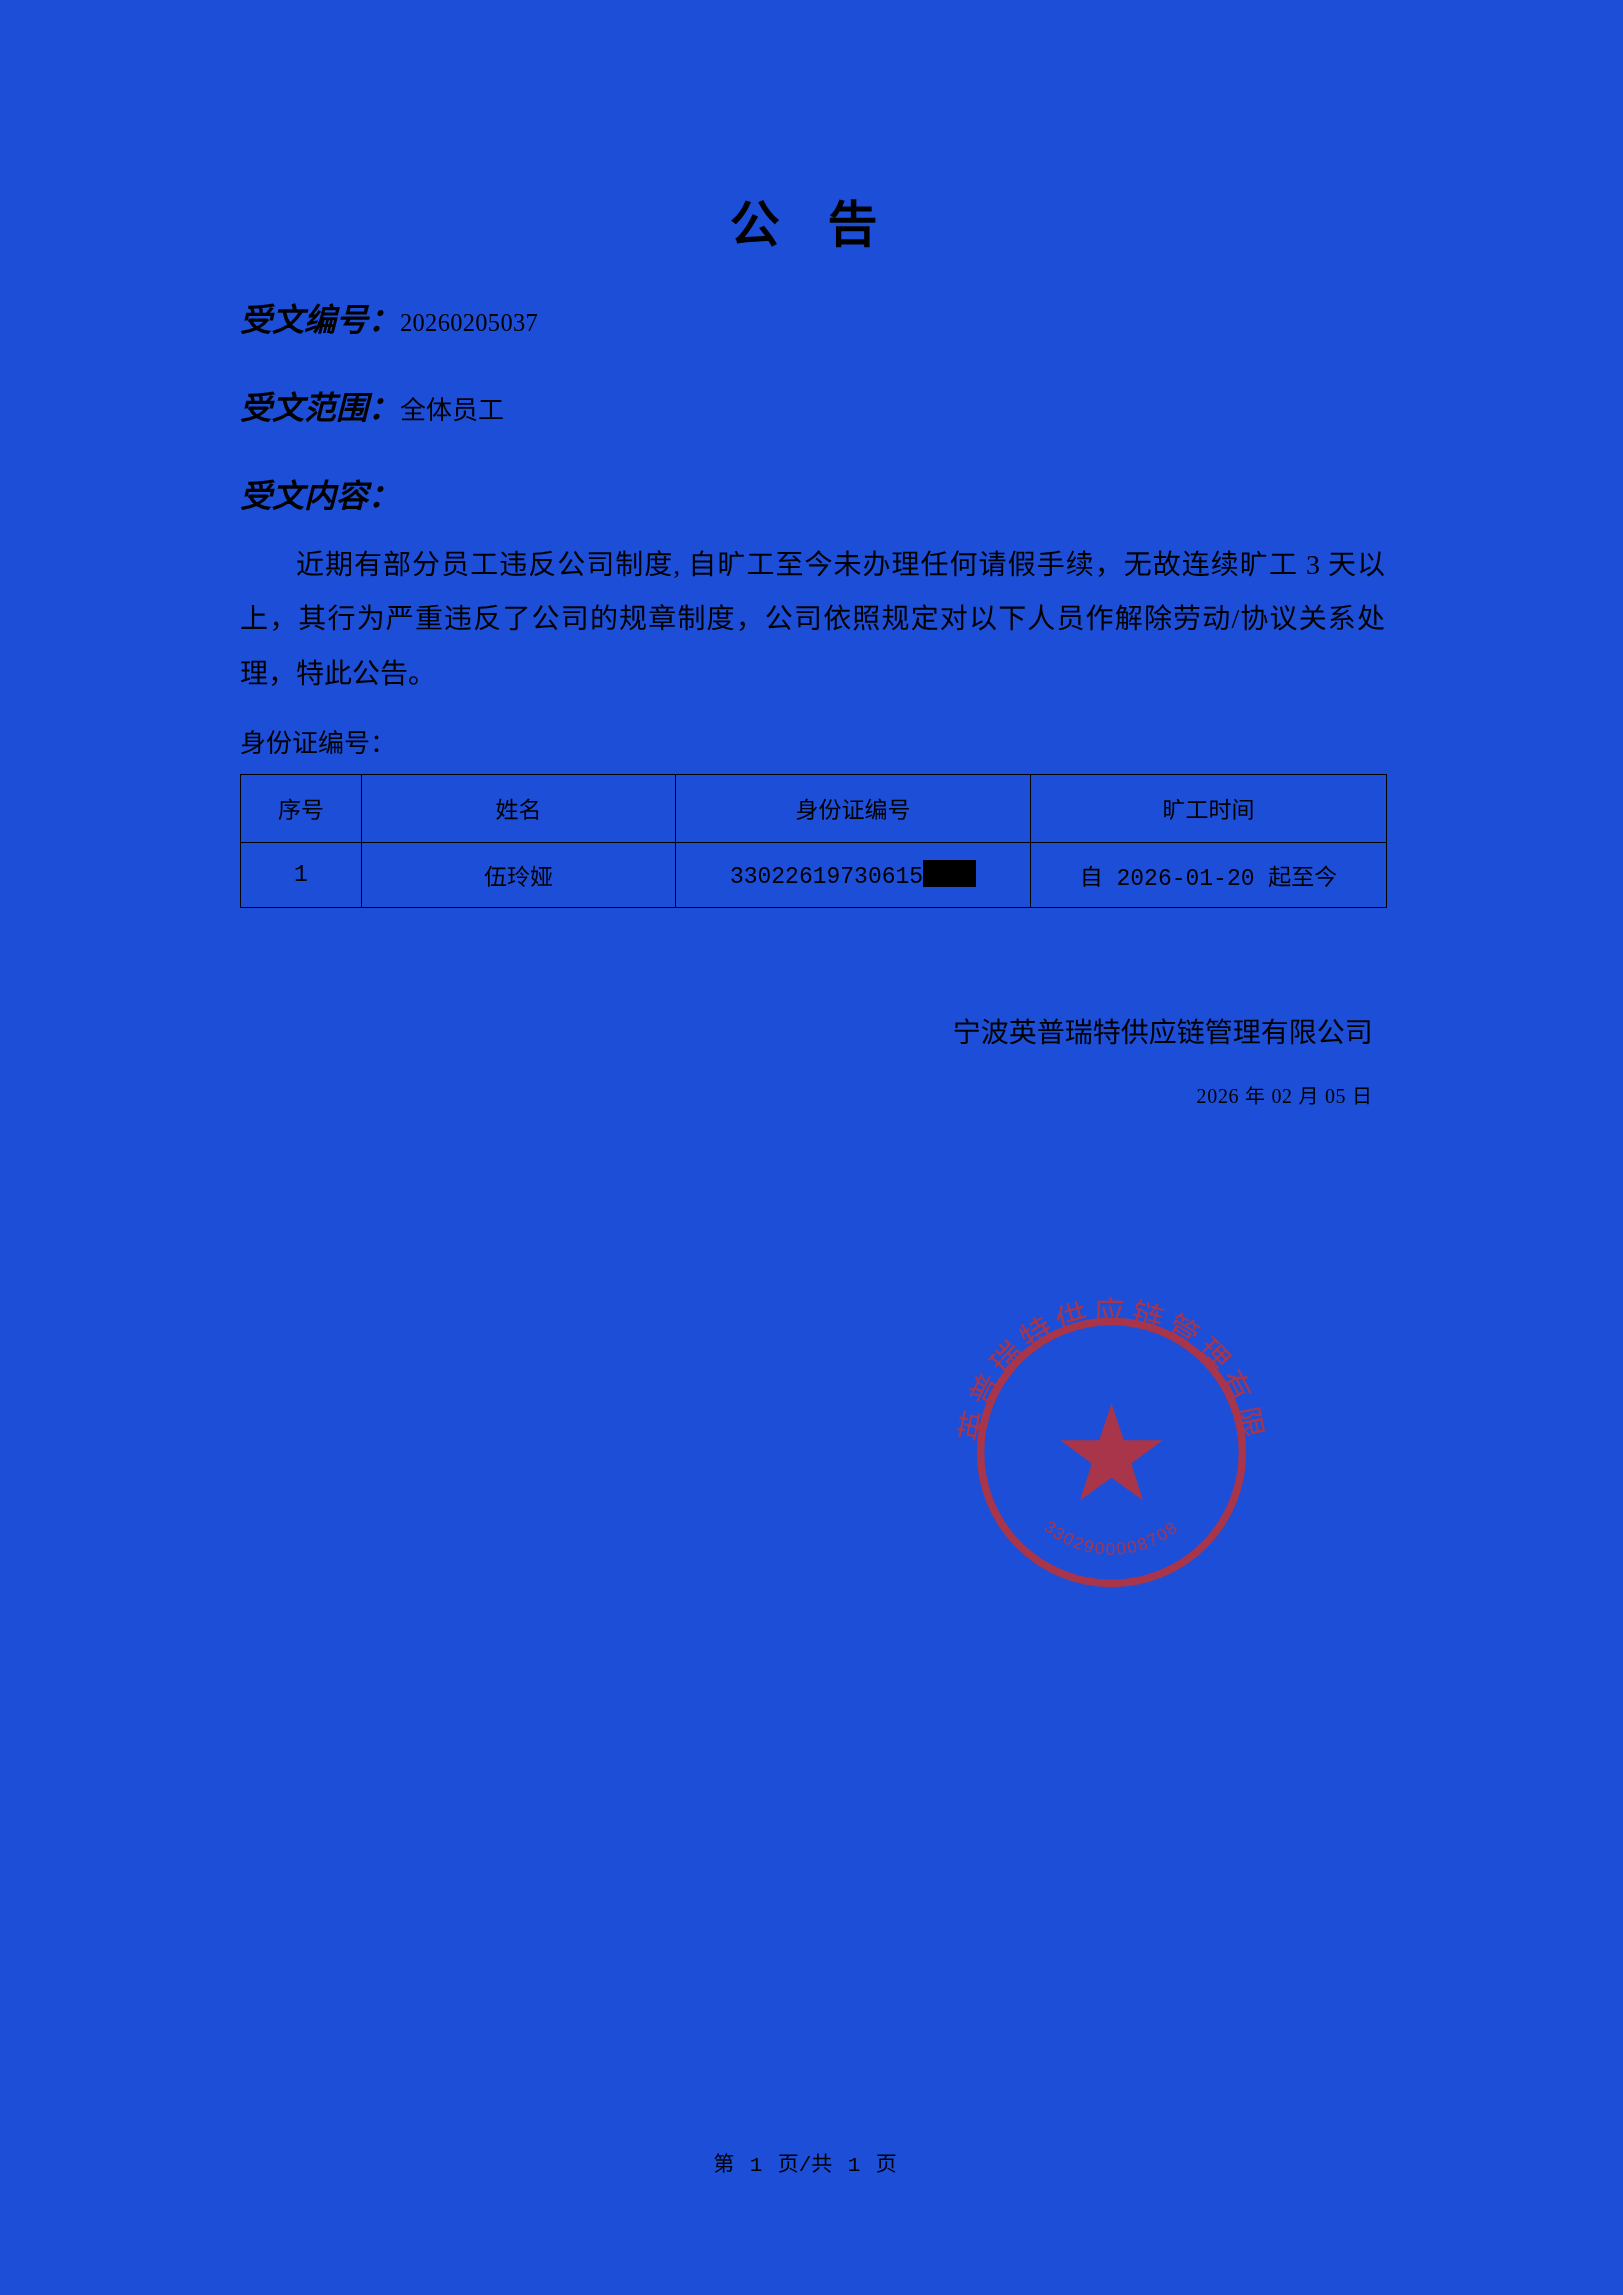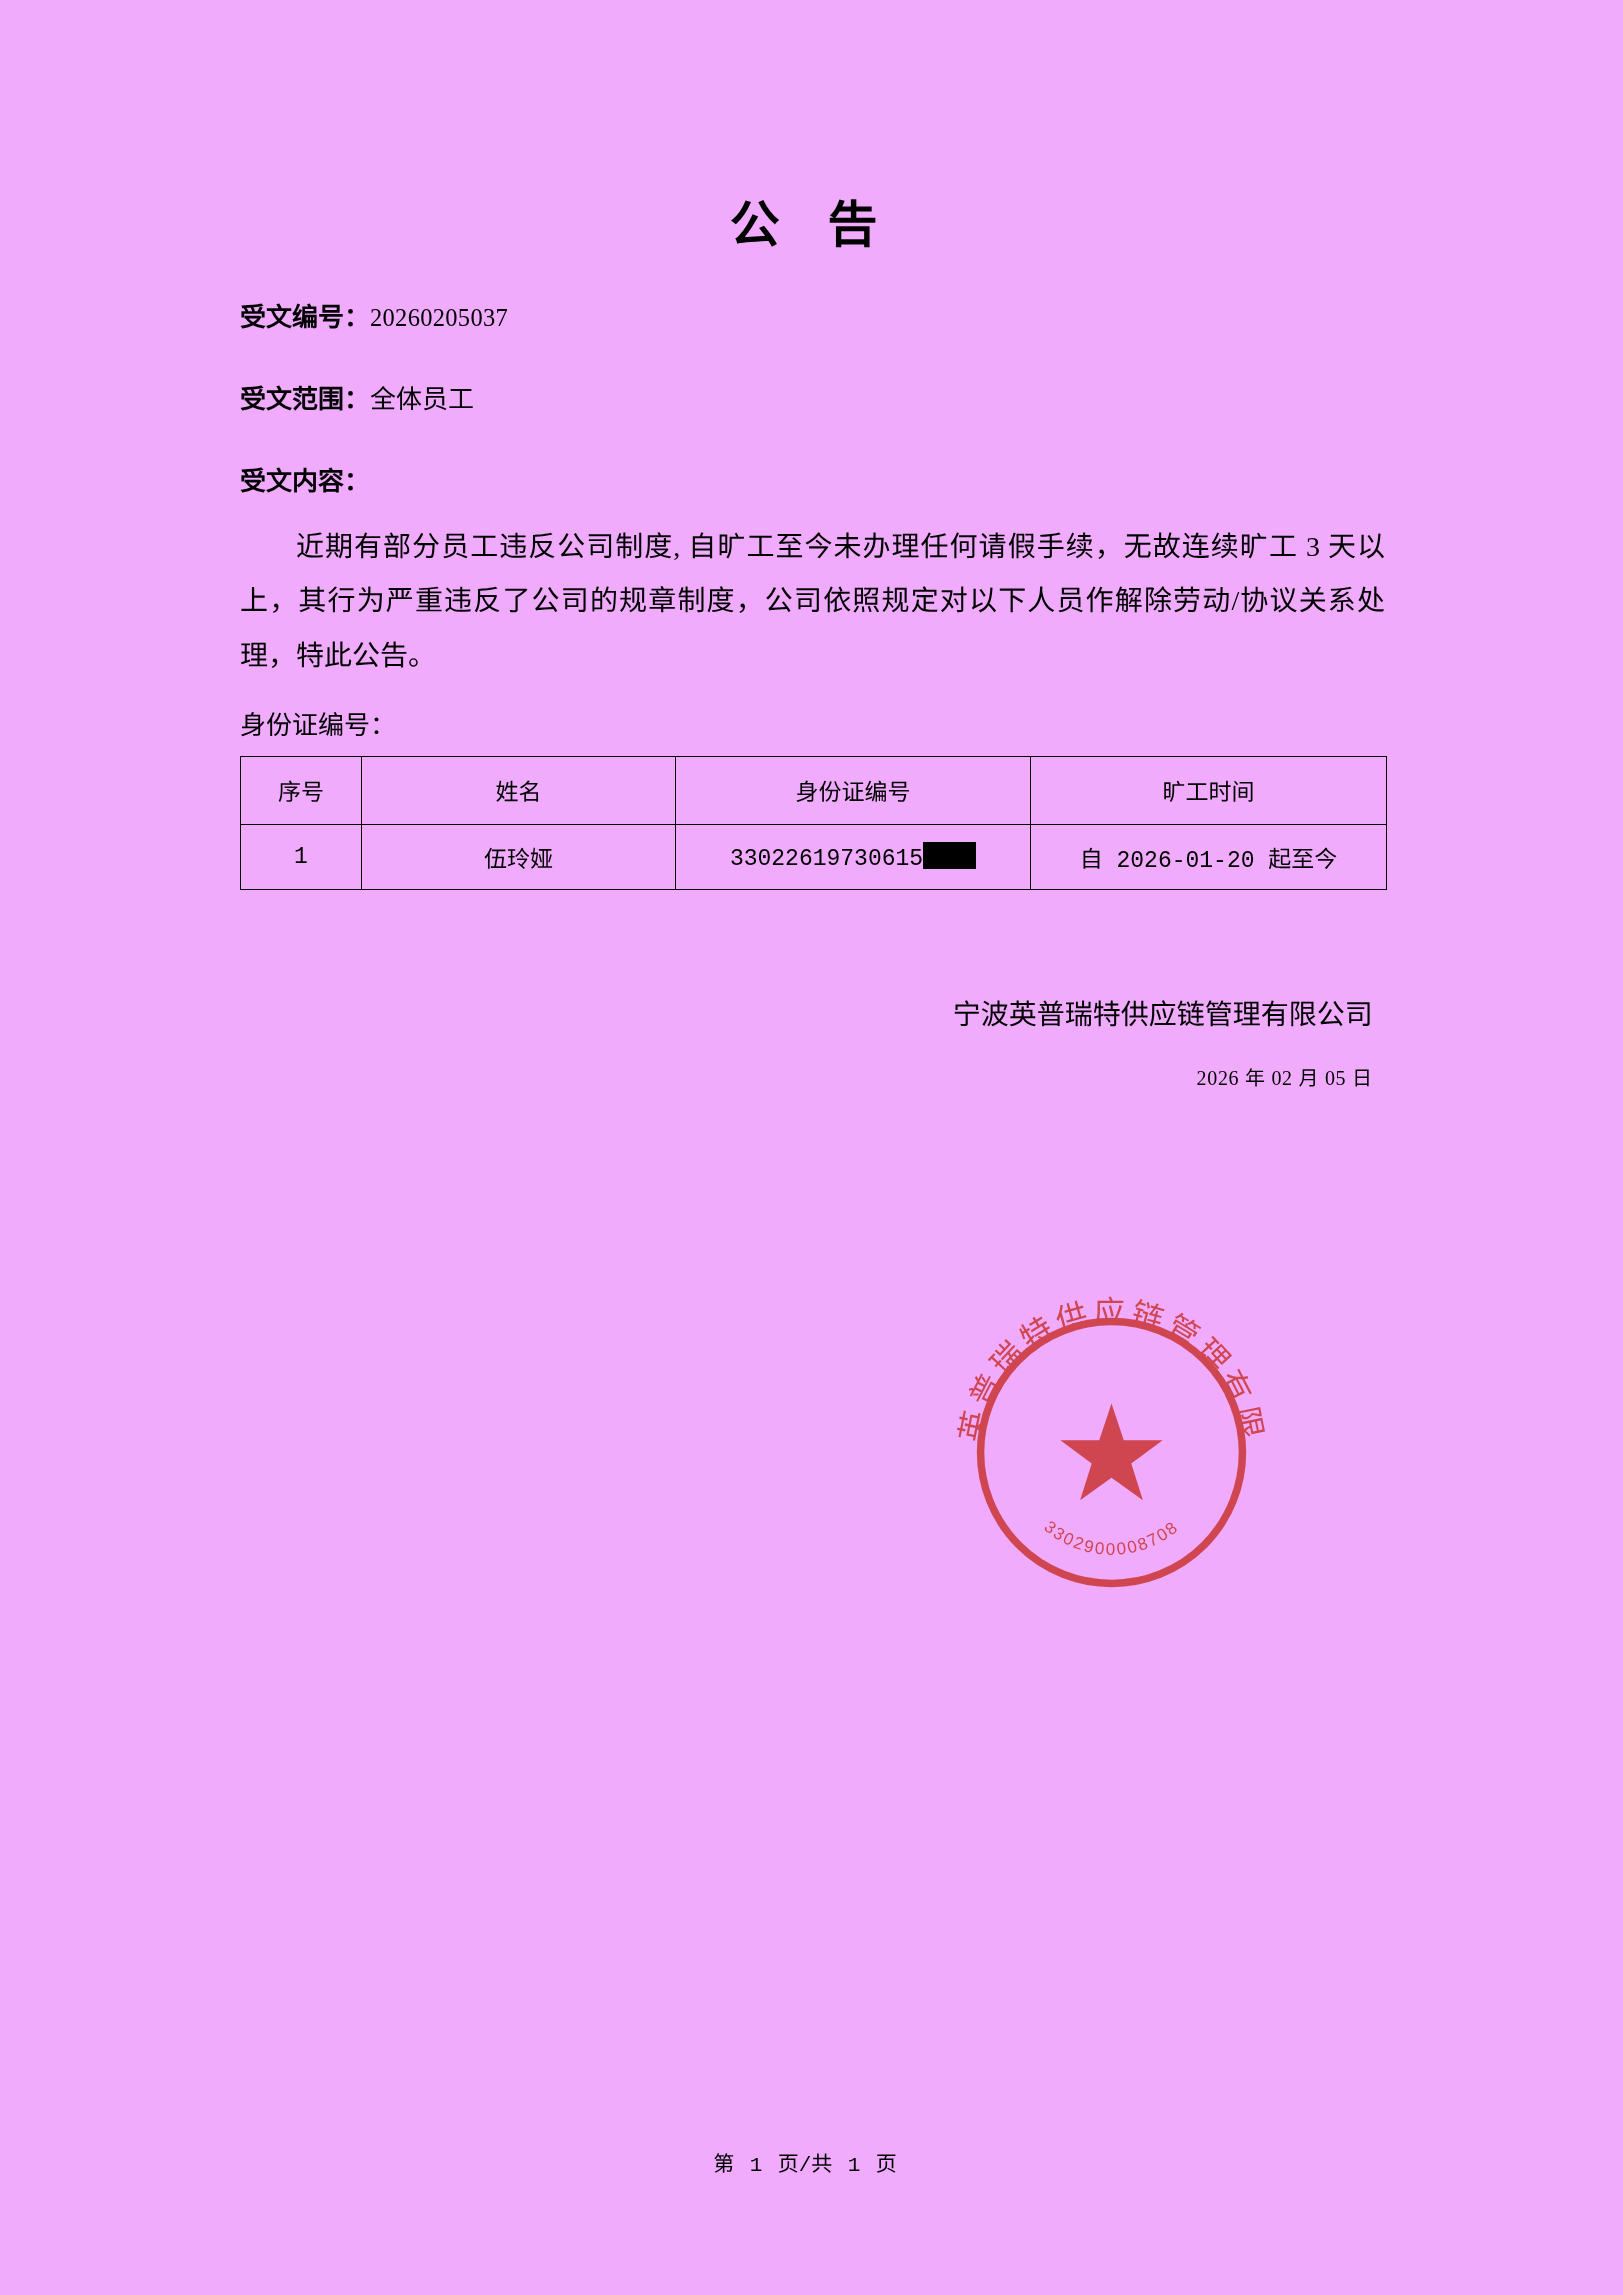--- a/index.html
+++ b/index.html
@@ -8,21 +8,21 @@
     background: #ffffff;
   }
   body {
     font-family: "Liberation Serif", "DejaVu Serif", serif;
     color: #000000;
   }
   .page {
     position: relative;
     width: 1623px;
     height: 2295px;
-    background: #f0abfc;
+    background: #1d4ed8;
     overflow: hidden;
   }
   .doc-body {
     position: absolute;
     left: 240px;
     top: 0;
     width: 1145px;
   }
 
   .doc-title {
@@ -35,21 +35,22 @@
   }
 
   .field-row {
     font-size: 28px;
     margin-top: 40px;
     line-height: 1.5;
     white-space: nowrap;
   }
   .field-label {
     font-weight: bold;
-    font-size: 26px;
+    font-size: 32px;
+    font-style: italic;
   }
   .field-value {
     font-weight: normal;
     font-size: 26px;
   }
   .field-value.num {
     font-size: 24.5px;
     letter-spacing: 0.3px;
   }
 

